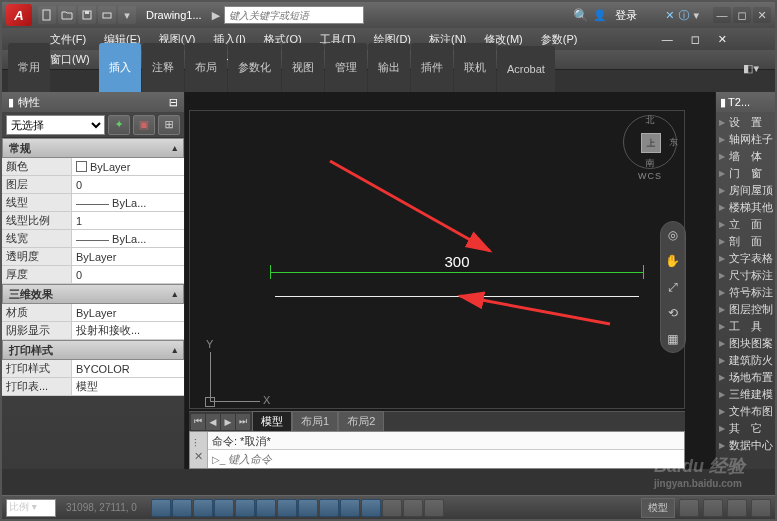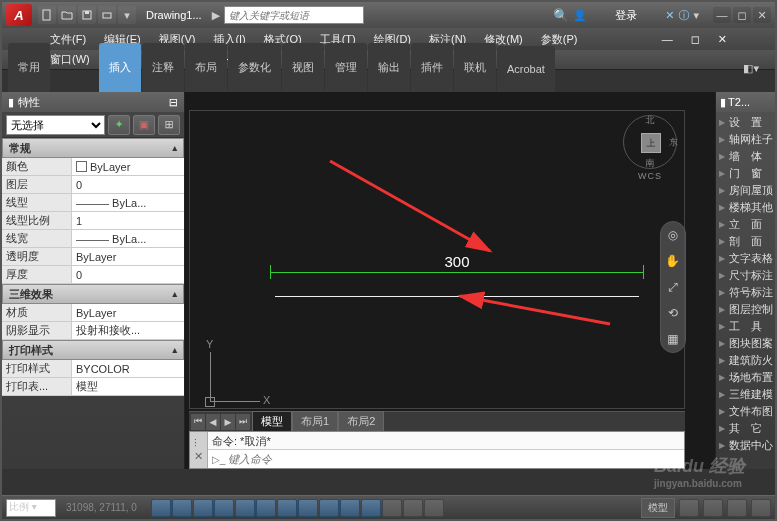--- a/index.html
+++ b/index.html
@@ -6,21 +6,21 @@
 body { width:777px; height:521px; background:#333; color:#ccc; font-size:11px; overflow:hidden; border:2px solid #555; position:relative; }
 .titlebar { height:26px; background:linear-gradient(#6a6a6a,#4a4a4a); display:flex; align-items:center; padding:0 4px; }
 .logo { width:26px; height:22px; background:linear-gradient(135deg,#d33,#a11); border-radius:3px; display:flex; align-items:center; justify-content:center; color:#fff; font-weight:bold; font-size:13px; font-style:italic; margin-right:6px; }
 .qat { display:flex; gap:2px; }
 .qat-btn { width:18px; height:18px; background:rgba(255,255,255,.05); border-radius:2px; display:flex; align-items:center; justify-content:center; }
 .qat-btn svg { width:12px; height:12px; }
 .title-doc { margin:0 10px; color:#fff; font-size:11px; }
 .search-box { flex:0 0 140px; height:18px; background:#fff; border:1px solid #888; display:flex; align-items:center; padding:0 4px; }
 .search-box input { border:none; outline:none; width:100%; font-size:10px; color:#888; font-style:italic; background:transparent; }
 .title-right { margin-left:auto; display:flex; align-items:center; gap:4px; }
-.login-btn { color:#fff; font-size:11px; padding:0 4px;margin-left:20px; }
+.login-btn { color:#fff; font-size:11px; padding:0 4px; }
 .win-ctrl { display:flex; gap:2px; margin-left:10px; }
 .win-ctrl span { width:18px; height:16px; display:flex; align-items:center; justify-content:center; background:rgba(0,0,0,.1); border-radius:2px; font-size:11px; }
 .menubar { height:22px; background:linear-gradient(#555,#444); display:flex; align-items:center; padding:0 40px; gap:2px; }
 .menubar span { padding:2px 8px; color:#eee; font-size:11px; }
 .menubar2 { height:20px; background:linear-gradient(#555,#444); display:flex; align-items:center; padding:0 40px; gap:2px; border-bottom:1px solid #222; }
 .menubar2 span { padding:2px 8px; color:#eee; font-size:11px; }
 .ribbon-tabs { height:22px; background:#333; display:flex; align-items:flex-end; padding:0 6px; gap:1px; }
 .ribbon-tabs span { padding:17px 10px; font-size:11px; color:#ccc; background:#3a3a3a; border-radius:3px 3px 0 0; }
 .ribbon-tabs span.active { background:#5a9bd4; color:#fff;margin-left:48px; }
 .main { display:flex; height:calc(100% - 140px); }

